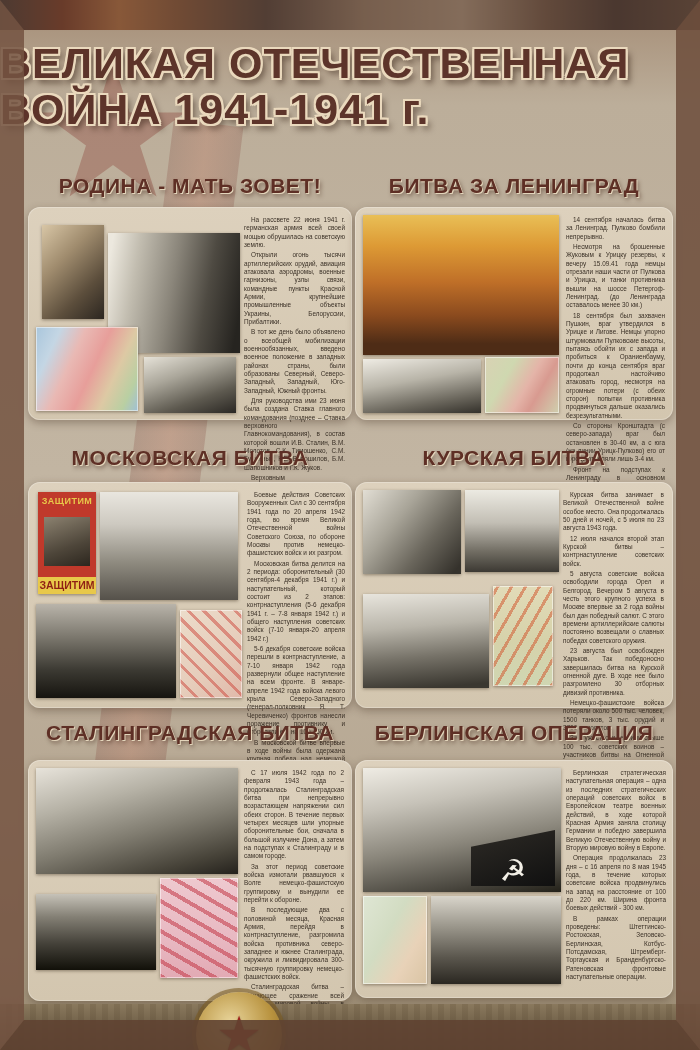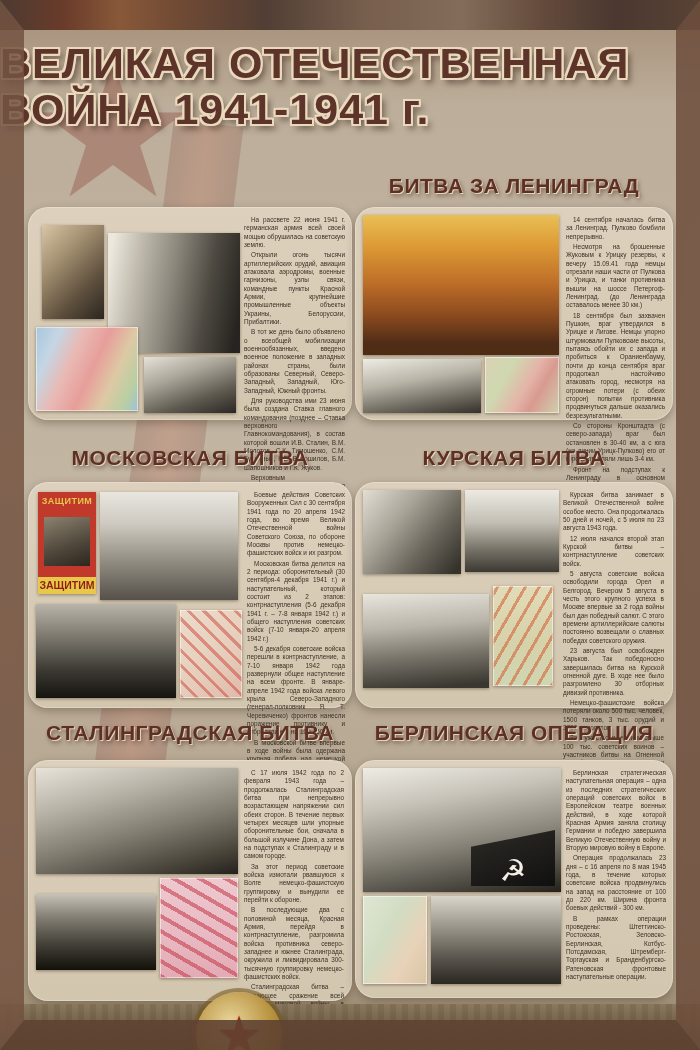--- a/index.html
+++ b/index.html
@@ -29,21 +29,21 @@
   
   .title{position:absolute;left:0;top:40px;width:700px;text-align:left;color:#5d342a;
     font-weight:800;letter-spacing:1px;line-height:1.08;
     text-shadow:-2px -2px 0 #ead9bd,2px -2px 0 #ead9bd,-2px 2px 0 #ead9bd,2px 2px 0 #ead9bd,0 -2px 0 #ead9bd,0 2px 0 #ead9bd,-2px 0 0 #ead9bd,2px 0 0 #ead9bd,4px 5px 6px rgba(40,20,10,.55);}
   .title .l1{font-size:43px;}
   .title .l2{font-size:43px;}
   
   .sec-h{position:absolute;text-align:center;font-weight:800;font-size:21px;color:#5e2f25;letter-spacing:.5px;
     text-shadow:1px 1px 0 #e3d5bb,2px 3px 4px rgba(60,30,15,.5);}
   
-  .panel{position:absolute;background:linear-gradient(180deg,#ddd1bd,#d3c6af);border-radius:20px;
+  .panel{position:absolute;background:linear-gradient(180deg,#ddd1bd,#d3c6af);border-radius:12px;
     box-shadow:0 3px 8px rgba(60,40,25,.35), inset 0 0 0 1px rgba(255,255,255,.25);}
   .txt{position:absolute;color:#3a3026;font-size:6.4px;line-height:1.3;text-align:justify;}
   .txt p{margin:0 0 2px;text-indent:7px;}
   
   .ph{position:absolute;box-shadow:0 1px 3px rgba(50,35,20,.45);}
   .map{box-shadow:0 1px 3px rgba(50,35,20,.45), inset 0 0 0 1px rgba(255,255,255,.5);}
   .g-sepia{background:linear-gradient(135deg,#d8c6a6 0%,#a08c6e 35%,#5c4e3c 70%,#2c2620 100%);}
   .g-column{background:linear-gradient(100deg,#ece8de 4%,#c2bdb0 22%,#8a857a 48%,#4e4a42 72%,#262420 95%);}
   .g-attack{background:linear-gradient(160deg,#e6e2d8 0%,#aaa69a 35%,#5e5a50 70%,#2a2723 100%);}
   .g-map-europe{background:linear-gradient(115deg,#a9c6dc 0%,#c4d6e4 18%,#e9b9b4 36%,#e79e9a 54%,#ddc9a4 72%,#b9cfa2 88%,#9fbfd6 100%);}
@@ -83,20 +83,21 @@
 <div class="page">
   <div class="star-deco"></div>
   <div class="ribbon-deco"></div>
   <div class="top-strip"></div>
 
   <div class="title">
     <div class="l1">ВЕЛИКАЯ ОТЕЧЕСТВЕННАЯ</div>
     <div class="l2">ВОЙНА 1941-1941 г.</div>
   </div>
 
+  <div class="sec-h" style="left:28px;top:174px;width:324px;">РОДИНА - МАТЬ ЗОВЕТ!</div>
   <div class="sec-h" style="left:355px;top:174px;width:318px;">БИТВА ЗА ЛЕНИНГРАД</div>
 
   <div class="panel" style="left:28px;top:207px;width:324px;height:213px;">
     <div class="ph g-sepia" style="left:14px;top:18px;width:62px;height:94px;"></div>
     <div class="ph g-column" style="left:80px;top:26px;width:132px;height:120px;"></div>
     <div class="ph map g-map-europe" style="left:8px;top:120px;width:102px;height:84px;"></div>
     <div class="ph g-attack" style="left:116px;top:150px;width:92px;height:56px;"></div>
     <div class="txt" style="left:216px;top:9px;width:101px;">
         <p>На рассвете 22 июня 1941 г. германская армия всей своей мощью обрушилась на советскую землю.</p>
         <p>Открыли огонь тысячи артиллерийских орудий, авиация атаковала аэродромы, военные гарнизоны, узлы связи, командные пункты Красной Армии, крупнейшие промышленные объекты Украины, Белоруссии, Прибалтики.</p>

